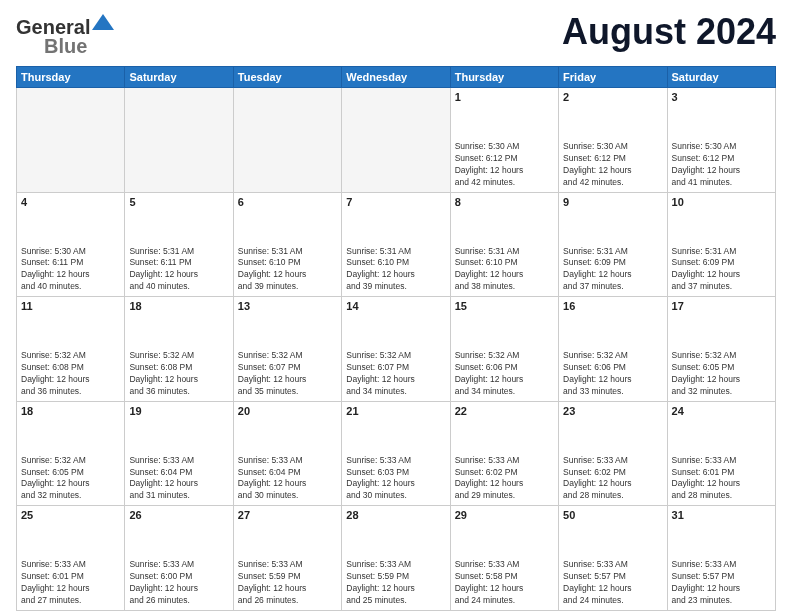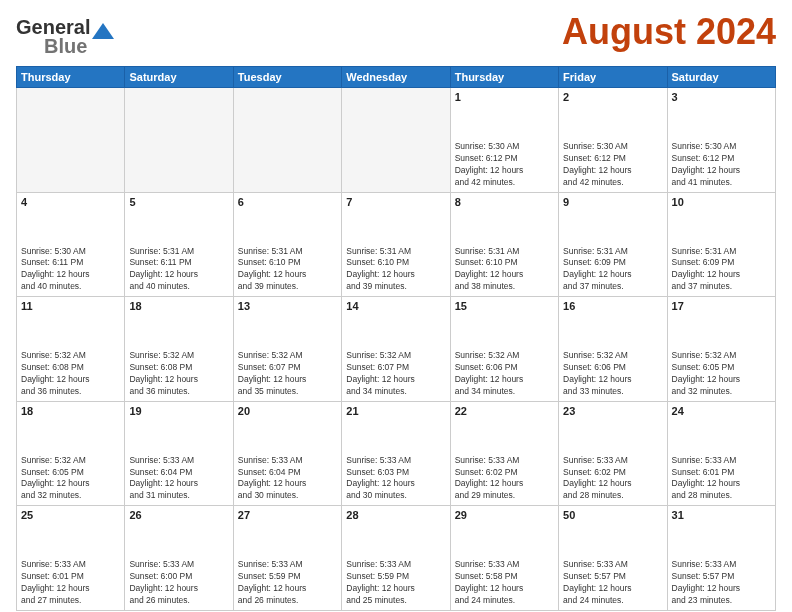--- a/index.html
+++ b/index.html
@@ -28,21 +28,21 @@
       flex-direction: column;
       align-items: flex-start;
       margin-top: 4px;
     }
     .title-block {
       text-align: right;
     }
     .title-block h1 {
       font-size: 36px;
       font-weight: bold;
-      color: #c2410c;
+      color: #0f172a;
       line-height: 1.1;
     }
     .title-block h2 {
       font-size: 15px;
       color: #444;
       font-weight: normal;
     }
     .calendar {
       flex: 1;
       border: 1px solid #ccc;
@@ -86,21 +86,21 @@
       color: #333;
       margin-top: 38px;
     }
   </style>
 </head>
 <body>
 
 <div class="page">
   <div class="header">
     <div class="logo">
-      <div style="display:flex;align-items:flex-end;">
+      <div style="display:flex;align-items:flex-start;">
         <span style="font-size:20px;font-weight:bold;color:#333;">General</span>
         <svg width="22" height="16" viewBox="0 0 22 16" style="margin-left:2px;margin-top:-2px;">
           <polygon points="0,16 11,0 22,16" fill="#2475c2"></polygon>
         </svg>
       </div>
       <span style="font-size:20px;font-weight:bold;color:#737373;margin-top:-4px;margin-left:28px;">Blue</span>
     </div>
     <div class="title-block">
       <h1>August 2024</h1>
     </div>

